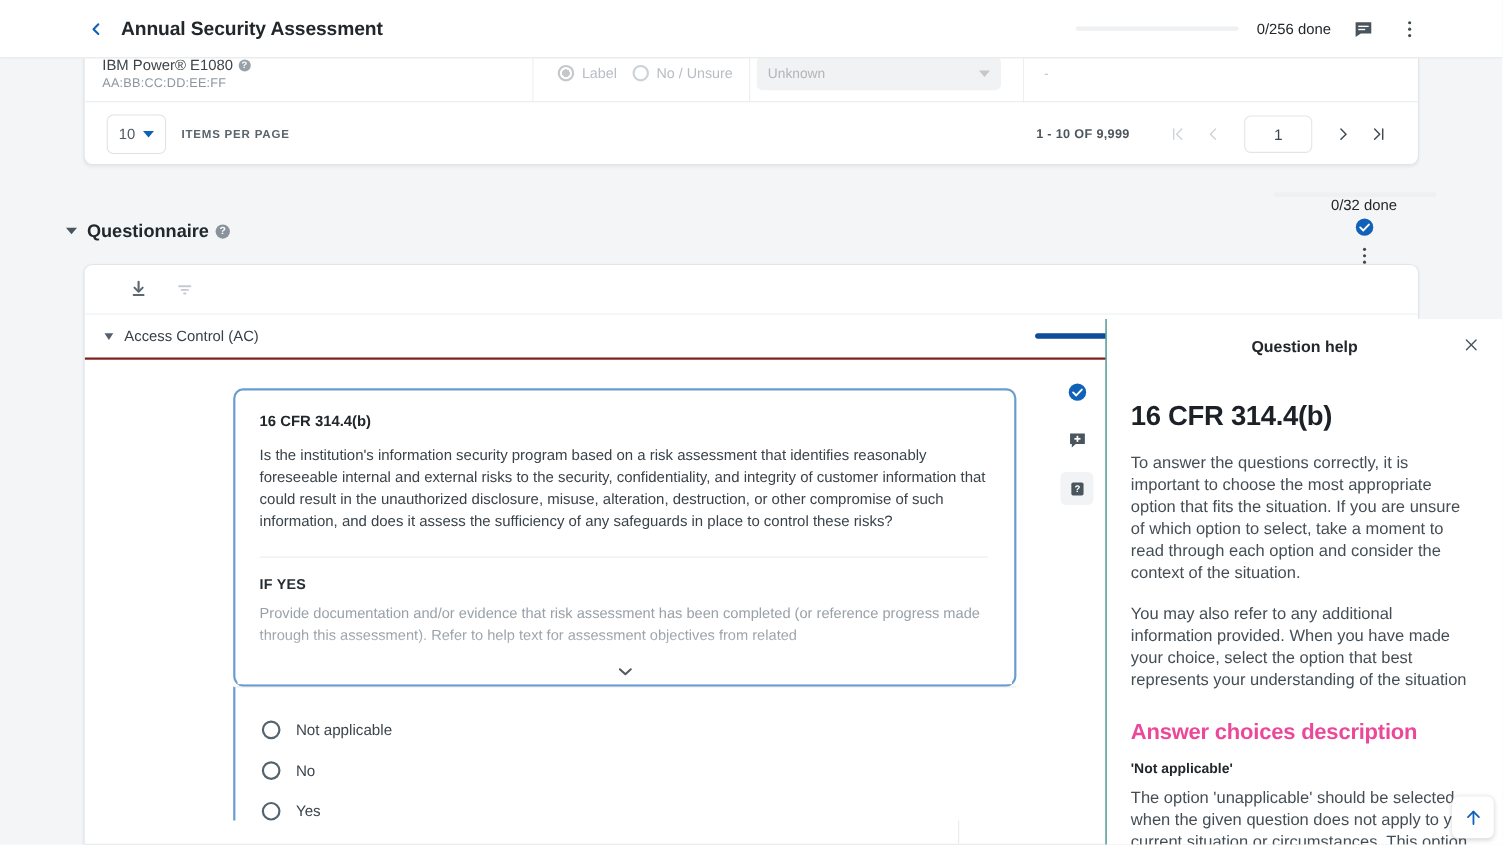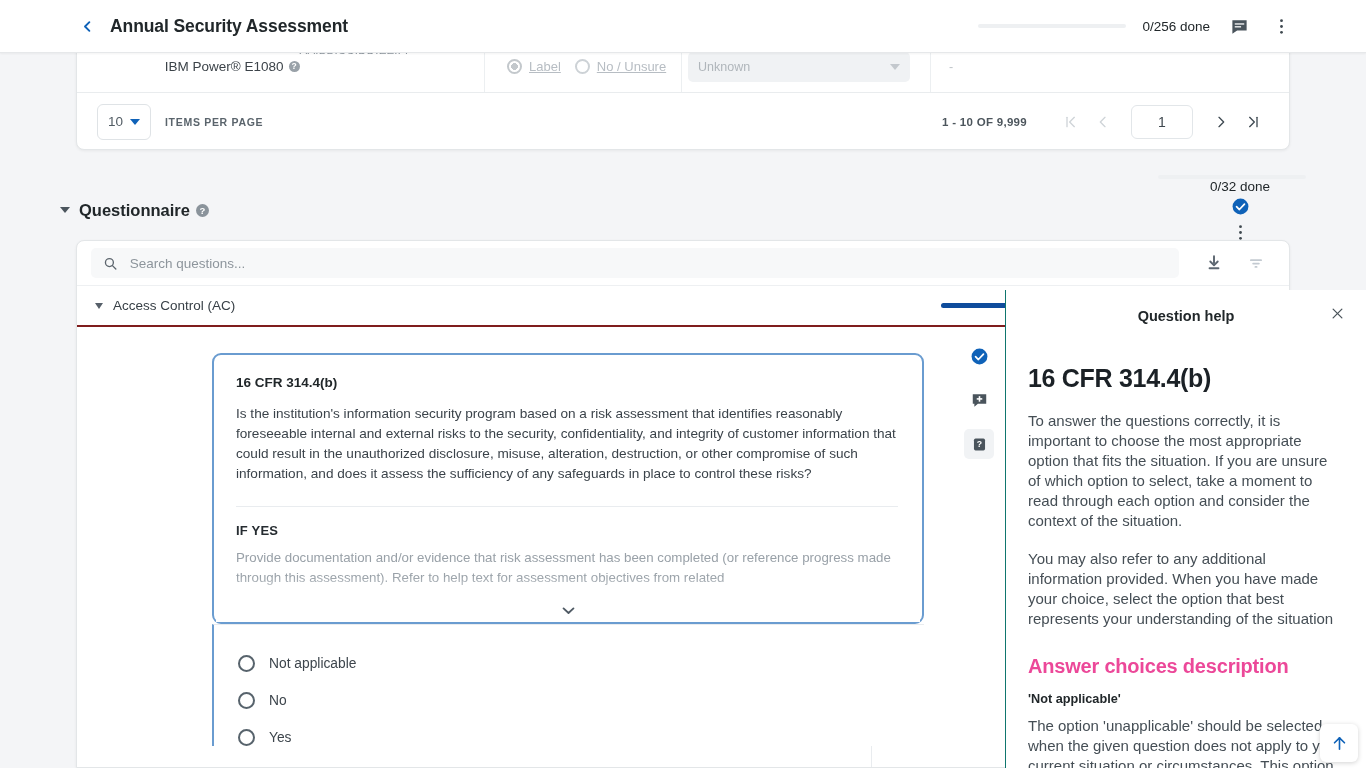--- a/index.html
+++ b/index.html
@@ -30,26 +30,26 @@
   .done-label { font-size:13.5px; color:#21272a; margin-left:16px; white-space:nowrap; }
   .icon-btn { width:26px; height:26px; display:flex; align-items:center; justify-content:center; cursor:pointer; margin-left:16px; border-radius:4px; }
 
   
   .devices-card {
     position:absolute; top:40px; left:76px; width:1214px; height:110px;
     background:#ffffff; border:1px solid #e3e6e8; border-radius:8px;
     box-shadow:0 1px 3px rgba(0,0,0,0.06); overflow:hidden;
   }
   .device-row { position:relative; height:52px; display:flex; align-items:center; border-bottom:1px solid #e9ecee; }
-  .dev-cell-name { width:408px; height:100%; padding-left:16px; display:flex; flex-direction:row; justify-content:center; border-right:1px solid #eceff1; }
+  .dev-cell-name { width:408px; height:100%; padding-left:16px; display:flex; flex-direction:column; justify-content:center; border-right:1px solid #eceff1; }
   .dev-name { font-size:13.5px; color:#3c4349; display:flex; align-items:center; gap:5px; }
   .dev-mac { font-size:11.5px; color:#8d969e; margin-top:3px; letter-spacing:.2px; }
   .help-dot { width:11px; height:11px; border-radius:50%; background:#99a1a8; color:#fff; font-size:8.5px; line-height:11px; text-align:center; font-weight:700; display:inline-block; }
   .dev-cell-radios { width:197px; height:100%; display:flex; align-items:center; gap:14px; padding-left:22px; border-right:1px solid #eceff1; }
-  .rad { display:flex; align-items:center; gap:7px; font-size:13px; color:#b7bdc3;text-decoration:underline; }
+  .rad { display:flex; align-items:center; gap:7px; font-size:13px; color:#b7bdc3; }
   .rad .ring { width:15px; height:15px; border-radius:50%; border:2px solid #cdd2d6; display:block; }
   .rad.sel .ring { border-color:#c3c8cc; background:radial-gradient(circle, #c3c8cc 0 3.4px, #ffffff 3.6px 100%); }
   .dev-cell-sel { width:249px; height:100%; display:flex; align-items:center; padding-left:6px; border-right:1px solid #eceff1; }
   .disabled-select { width:222px; height:30px; background:#f0f2f4; border-radius:5px; display:flex; align-items:center; padding:0 10px; font-size:12.5px; color:#b0b6bb; }
   .disabled-select .caret { margin-left:auto; width:0;height:0;border-left:5px solid transparent;border-right:5px solid transparent;border-top:6px solid #c3c8cd; }
   .dev-cell-last { flex:1; height:100%; display:flex; align-items:center; padding-left:18px; font-size:12.5px; color:#bfc4c9; }
 
   .pager { height:57px; display:flex; align-items:center; padding:0 20px; }
   .per-page-select {
     width:54px; height:36px; border:1px solid #dfe3e6; border-radius:6px;
@@ -257,27 +257,20 @@
           <circle cx="3" cy="11" r="1.7" fill="#3f4950"></circle>
           <circle cx="3" cy="18" r="1.7" fill="#3f4950"></circle>
         </svg>
       </div>
     </div>
   </div>
 
   <div class="q-card">
 
     <div class="search-row">
-      <div class="search-box">
-        <svg width="15" height="15" viewBox="0 0 24 24" fill="none" stroke="#5d666e" stroke-width="2.2" stroke-linecap="round">
-          <circle cx="10.5" cy="10.5" r="6.5"></circle>
-            <line x1="15.5" y1="15.5" x2="21" y2="21"></line>
-        </svg>
-        <input type="text" placeholder="Search questions..." style="">
-      </div>
       <div class="search-actions">
         <div class="icon-btn" style="margin-left:0">
           <svg width="18" height="18" viewBox="0 0 24 24">
             <path d="M12 3v9" stroke="#5d6771" stroke-width="2.6" stroke-linecap="round"></path>
             <polyline points="7 10 12 15 17 10" fill="none" stroke="#5d6771" stroke-width="2.4" stroke-linecap="round" stroke-linejoin="round"></polyline>
             <line x1="6" y1="19" x2="18" y2="19" stroke="#5d6771" stroke-width="2.4" stroke-linecap="round"></line>
           </svg>
         </div>
         <div class="icon-btn" style="margin-left:0">
           <svg width="18" height="18" viewBox="0 0 24 24">

